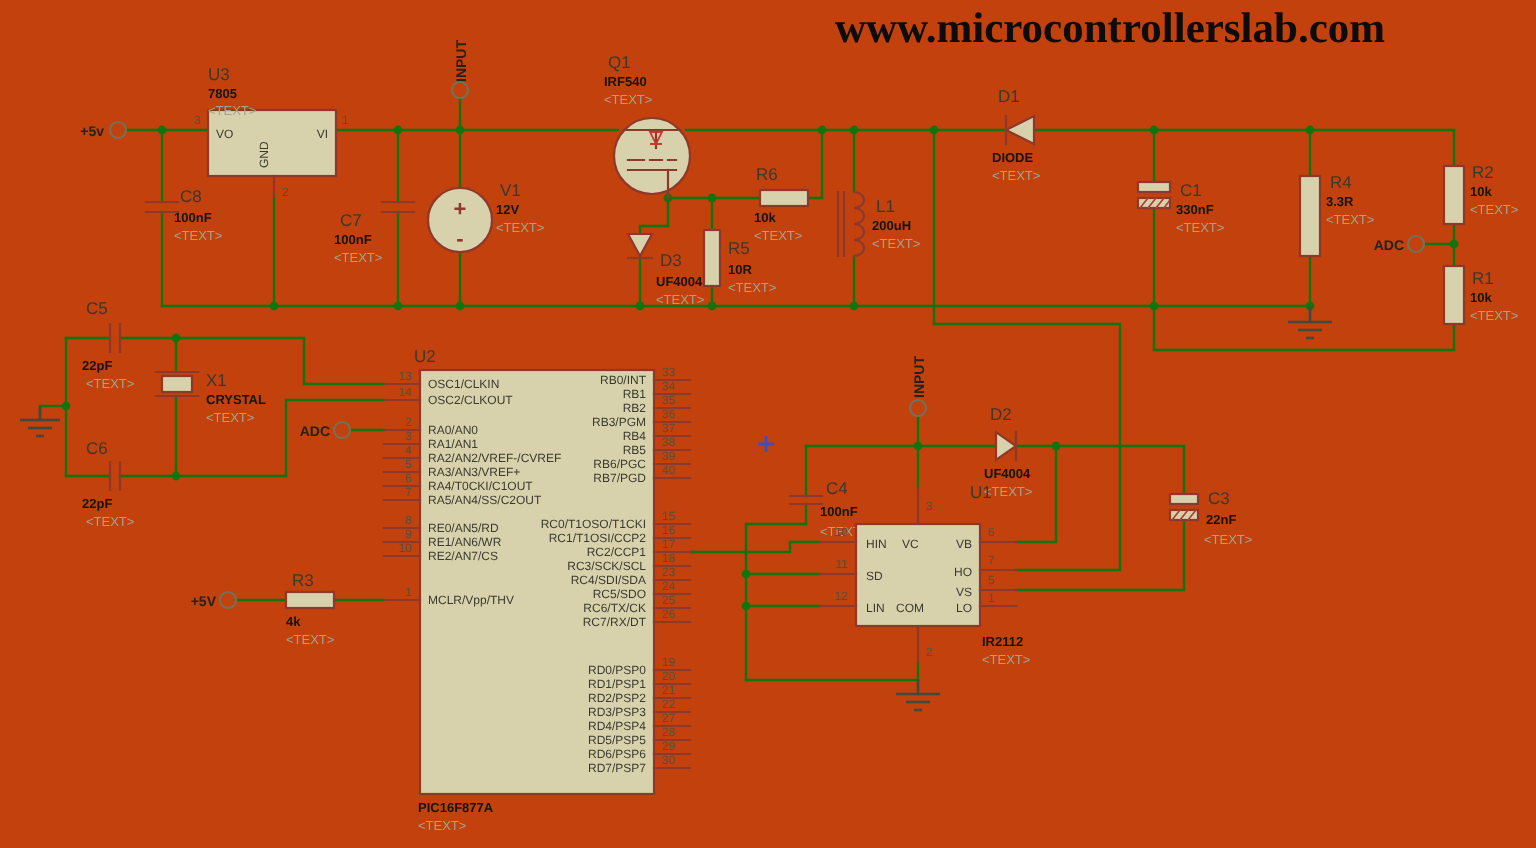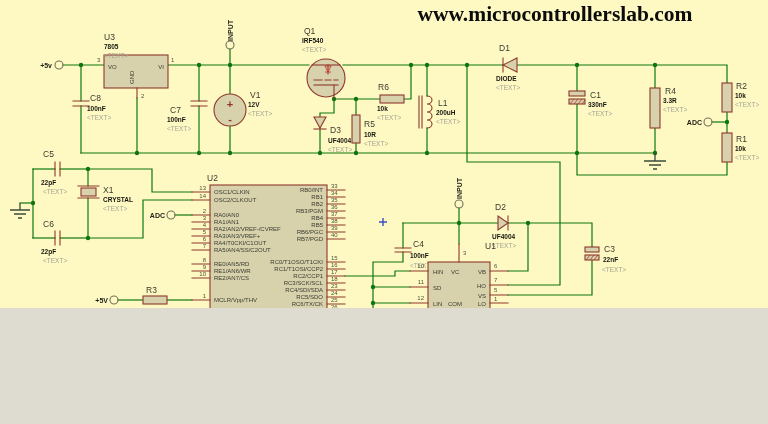--- a/index.html
+++ b/index.html
@@ -1,16 +1,16 @@
 <!DOCTYPE html>
 <html><head>
 <meta charset="utf-8">
 <style>
   html,body{margin:0;padding:0;background:#dedcd0;}
-  #stage{position:relative;width:768px;height:308px;background:#fef9c3;overflow:hidden;}
+  #stage{position:relative;width:768px;height:424px;background:#c2410c;overflow:hidden;}
   svg{display:block;}
   text{font-family:"Liberation Sans",sans-serif;fill:#32322a;}
   .title{font-family:"Liberation Serif",serif;font-size:21.5px;font-weight:bold;fill:#0c0c0c;}
   .ref{font-size:8.5px;fill:#3a392e;}
   .val{font-size:6.5px;font-weight:bold;fill:#15150f;}
   .ph{font-size:6.5px;fill:#a3a392;}
   .pin{font-size:6px;fill:#3a3a30;}
   .num{font-size:6px;fill:#50503f;}
   .term{font-size:7px;font-weight:bold;fill:#23231a;}
   .src{font-size:11px;font-weight:bold;fill:#8e382c;}

